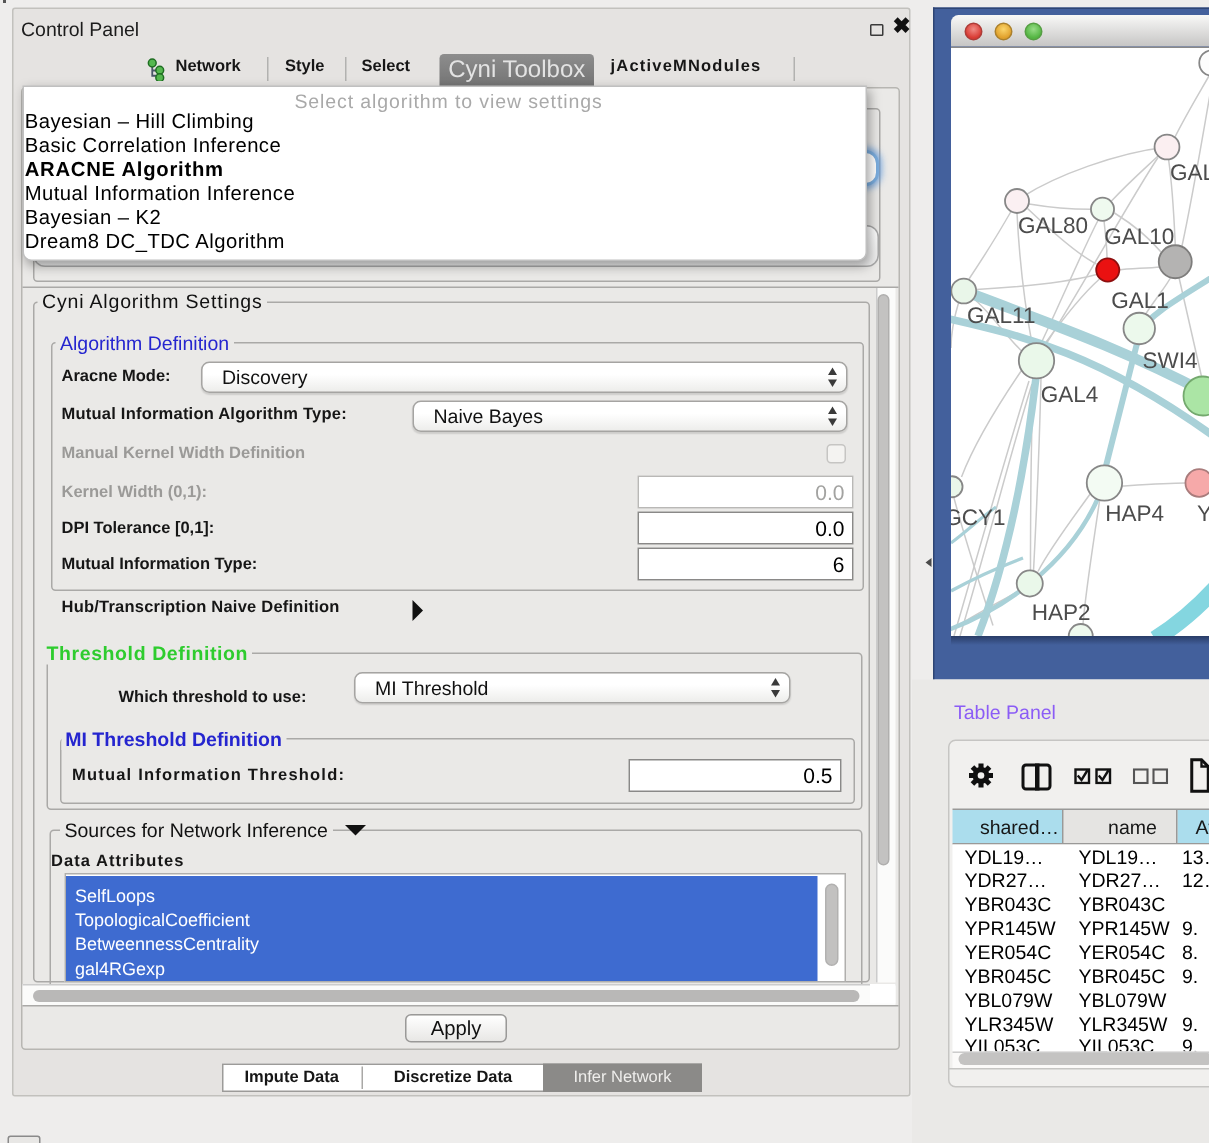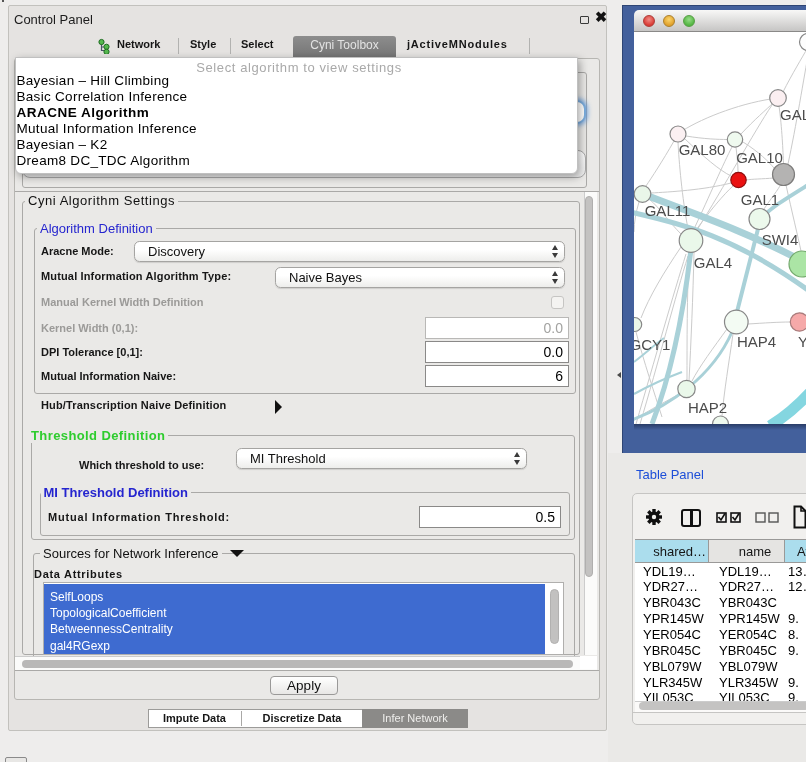--- a/index.html
+++ b/index.html
@@ -38,21 +38,21 @@
   <circle cx="3.5" cy="5" r="2.6" fill="#55b84f" stroke="#1f6e22" stroke-width="1"></circle>
   <circle cx="8.5" cy="9.8" r="2.6" fill="#55b84f" stroke="#1f6e22" stroke-width="1"></circle>
   <circle cx="8.5" cy="14.8" r="2.6" fill="#55b84f" stroke="#1f6e22" stroke-width="1"></circle>
 </svg>
 <div class="abs b13" style="left:117px;top:38px;">Network</div>
 <div class="abs" style="left:178px;top:38px;width:1px;height:16px;background:#b2b2b0;"></div>
 <div class="abs b13" style="left:190px;top:38px;">Style</div>
 <div class="abs" style="left:230px;top:38px;width:1px;height:16px;background:#b2b2b0;"></div>
 <div class="abs b13" style="left:241px;top:38px;">Select</div>
 <div class="abs" style="left:293px;top:36px;width:103px;height:22px;background:linear-gradient(#8d8d8d,#747474);border-radius:3px 3px 0 0;"></div>
-<div class="abs" style="left:293px;top:38px;width:103px;text-align:center;color:#e3e3e3;font-size:12px;">Cyni Toolbox</div>
+<div class="abs" style="left:293px;top:38px;width:103px;text-align:center;color:#e3e3e3;font-size:16px;">Cyni Toolbox</div>
 <div class="abs b13" style="left:407px;top:38px;letter-spacing:0.8px;">jActiveMNodules</div>
 <div class="abs" style="left:529px;top:38px;width:1px;height:16px;background:#b2b2b0;"></div>
 
 <div class="abs" style="left:14px;top:58px;width:586px;height:642px;background:#eae9e7;
   border:1px solid #b7b6b2;border-radius:3px;box-sizing:border-box;"></div>
 
 <div class="group" style="left:22px;top:72px;width:563px;height:114px;"></div>
 <div class="abs" style="left:545px;top:100px;width:41px;height:24px;border-radius:9px;background:#fff;
   border:2px solid #7badde;box-shadow:0 0 4px 2px rgba(90,150,220,.7);box-sizing:border-box;"></div>
 <div class="abs" style="left:22px;top:150px;width:564px;height:28px;border-radius:8px;background:linear-gradient(#fff,#ebebeb);
@@ -86,21 +86,21 @@
       <span class="up"></span>
       <span class="dn"></span>
     </span>
 </div>
 <div class="abs b13 gray" style="left:41px;top:296px;">Manual Kernel Width Definition</div>
 <div class="abs" style="left:551px;top:296px;width:13px;height:13px;border:1px solid #c6c5c3;border-radius:3px;background:#f4f3f1;box-sizing:border-box;"></div>
 <div class="abs b13 gray" style="left:41px;top:321.5px;">Kernel Width (0,1):</div>
 <div class="field" style="left:425px;top:317px;width:144px;height:22px;border-color:#b9b8b6;color:#a3a3a1;">0.0</div>
 <div class="abs b13" style="left:41px;top:345.5px;">DPI Tolerance [0,1]:</div>
 <div class="field" style="left:425px;top:341px;width:144px;">0.0</div>
-<div class="abs b13" style="left:41px;top:369.5px;">Mutual Information Naive:</div>
+<div class="abs b13" style="left:41px;top:369.5px;">Mutual Information Type:</div>
 <div class="field" style="left:425px;top:365px;width:144px;">6</div>
 <div class="abs b13" style="left:41px;top:399px;letter-spacing:0.15px;">Hub/Transcription Naive Definition</div>
 <div class="abs" style="left:275px;top:400px;width:0;height:0;border-top:7.3px solid transparent;border-bottom:7.3px solid transparent;border-left:7px solid #111;"></div>
 
 <div class="group" style="left:31px;top:435px;width:542px;height:103px;"></div>
 <div class="glabel" style="left:28px;top:428px;color:#2ecc2e;font-weight:bold;letter-spacing:0.4px;">Threshold Definition</div>
 <div class="abs b13" style="left:79px;top:458.5px;">Which threshold to use:</div>
 <div class="combo" style="left:236px;top:448px;width:291px;height:21px;padding-left:12px;">
   <span class="ctext">MI Threshold</span>
     <span class="spin">
@@ -224,21 +224,21 @@
     <text x="16" y="318" text-anchor="middle">GCY1</text>
     <text x="122.5" y="315" text-anchor="middle">HAP4</text>
     <text x="164" y="315">YM</text>
     <text x="73.5" y="381" text-anchor="middle">HAP2</text>
   </g>
 </svg>
 </div>
 <div class="abs" style="left:634px;top:424px;width:172px;height:6px;background:linear-gradient(rgba(15,25,50,0.5),rgba(15,25,50,0));"></div>
 
 <div class="abs" style="left:608px;top:453px;width:198px;height:309px;background:#eae9e7;"></div>
-<div class="abs r13" style="left:636px;top:467px;color:#1d4ed8;">Table Panel</div>
+<div class="abs r13" style="left:636px;top:467px;color:#8b5cf6;">Table Panel</div>
 <div class="abs" style="left:632px;top:493px;width:190px;height:232px;background:#f1f0ee;border:1px solid #c6c5c3;border-radius:5px;box-sizing:border-box;"></div>
 <svg class="abs" style="left:644px;top:507px;" width="20" height="20" viewBox="0 0 20 20">
   <g fill="#0f0f0f">
     <circle cx="10" cy="10" r="5.6"></circle>
     <g stroke="#0f0f0f" stroke-width="3.4">
       <line x1="10" y1="2" x2="10" y2="18"></line>
       <line x1="2" y1="10" x2="18" y2="10"></line>
       <line x1="4.3" y1="4.3" x2="15.7" y2="15.7"></line>
       <line x1="15.7" y1="4.3" x2="4.3" y2="15.7"></line>
     </g>

